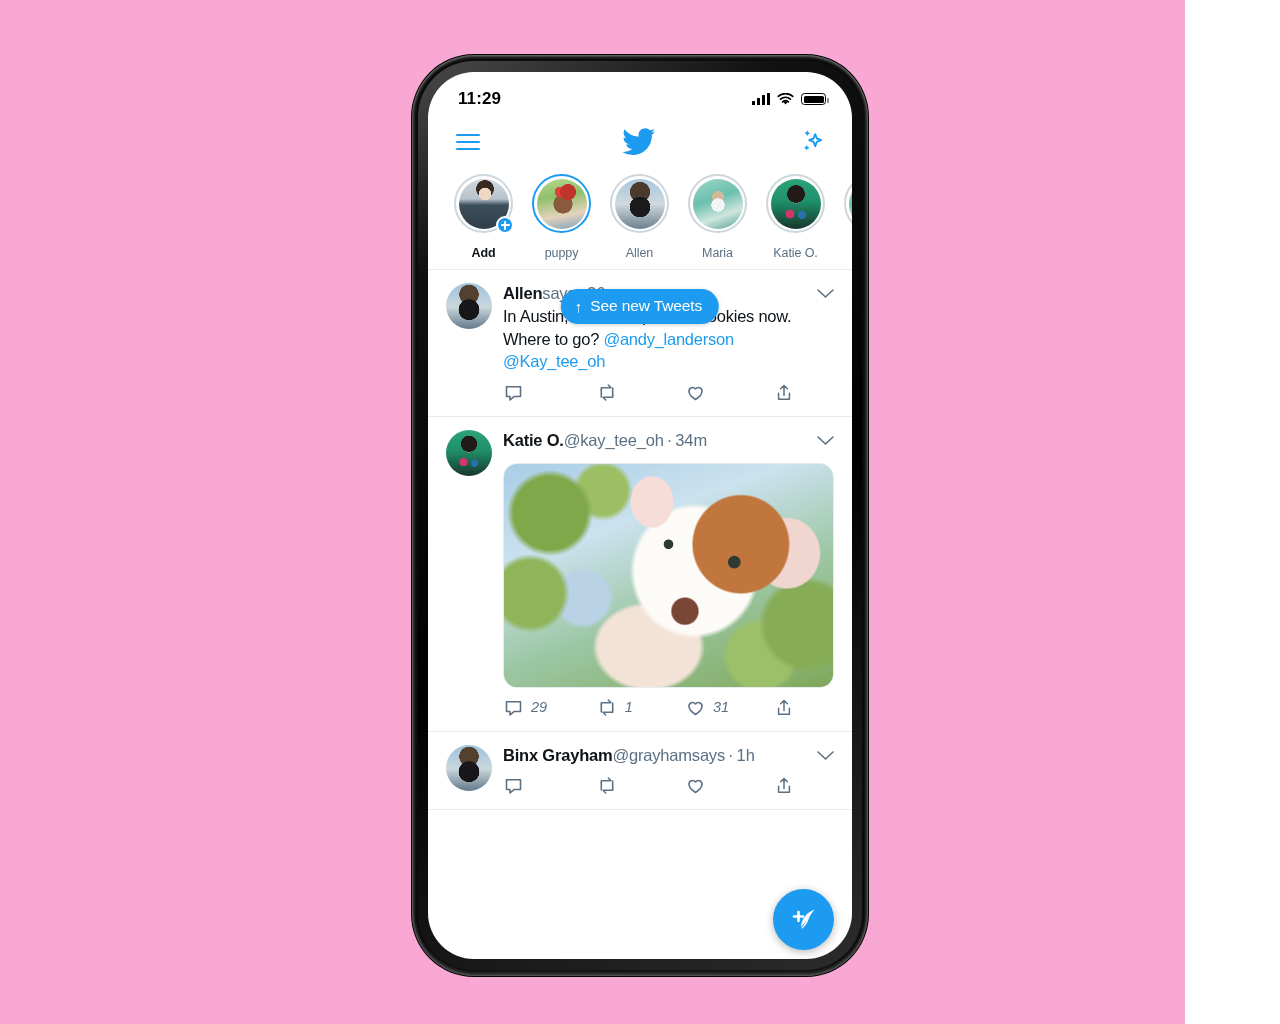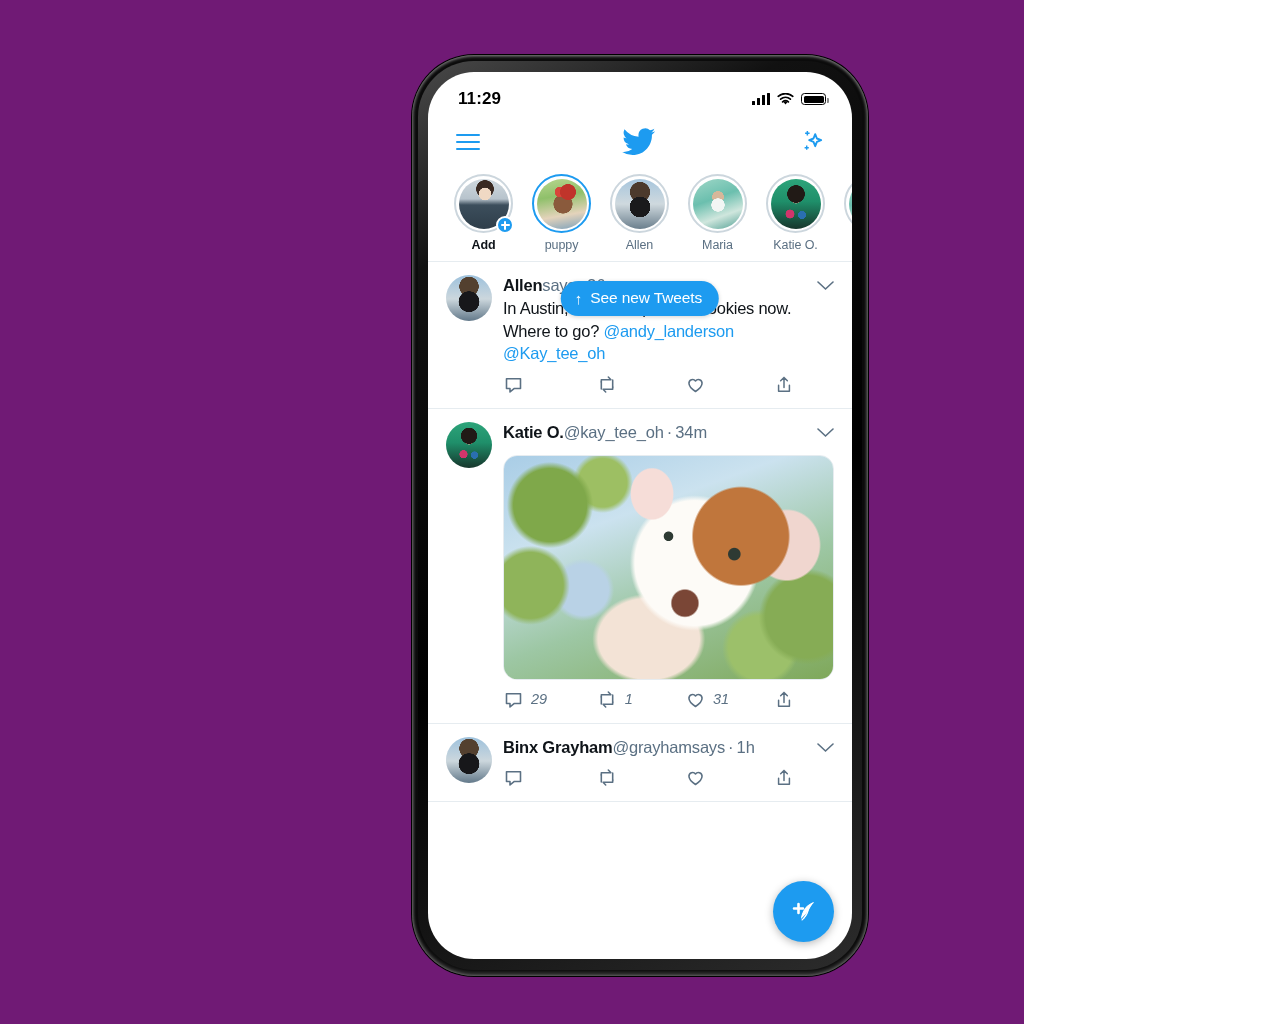--- a/index.html
+++ b/index.html
@@ -2,21 +2,21 @@
 <html><head>
 <meta charset="utf-8">
 <style>
   * { box-sizing: border-box; margin: 0; padding: 0; }
   html, body {
     width: 1280px; height: 1024px;
     background: #ffffff;
     font-family: "Liberation Sans", sans-serif;
     overflow: hidden;
   }
-  #stage { position: relative; width: 1024px; height: 1024px; background:#701a75; }
+  #stage { position: relative; width: 1185px; height: 1024px; background:#f9a8d4; }
 
   
   .phone {
     position: absolute; left: 412px; top: 55px;
     width: 456px; height: 921px;
     background: #0b0b0b;
     border-radius: 62px;
     box-shadow: 0 0 0 1px #000,
                 inset 0 2px 3px rgba(255,255,255,.30),
                 inset 2px 0 3px rgba(255,255,255,.16),
@@ -70,21 +70,21 @@
   }
   .story { width:59px; flex:0 0 auto; text-align:center; cursor:pointer; }
   .story .avwrap { position:relative; width:59px; height:59px; }
   .ring {
     position:absolute; inset:0; border-radius:50%;
     border:2px solid #ccd6dd; padding:2.5px;
   }
   .ring.active { border-color:#1d9bf0; border-width:2.5px; }
   .av { width:100%; height:100%; border-radius:50%; overflow:hidden; position:relative; }
   .story .label {
-    margin-top:5px; font-size:12.5px; color:#5b7083; letter-spacing:-.1px;
+    margin-top:13px; font-size:12.5px; color:#5b7083; letter-spacing:-.1px;
     white-space:nowrap;
   }
   .story.add .label { color:#0f1419; font-weight:700; }
   .plusbadge {
     position:absolute; right:-1px; bottom:-1px; width:18px; height:18px;
     border-radius:50%; background:#1d9bf0; border:2.2px solid #fff;
     display:flex; align-items:center; justify-content:center;
   }
   .plusbadge::before, .plusbadge::after {
     content:""; position:absolute; background:#fff; border-radius:1px;

